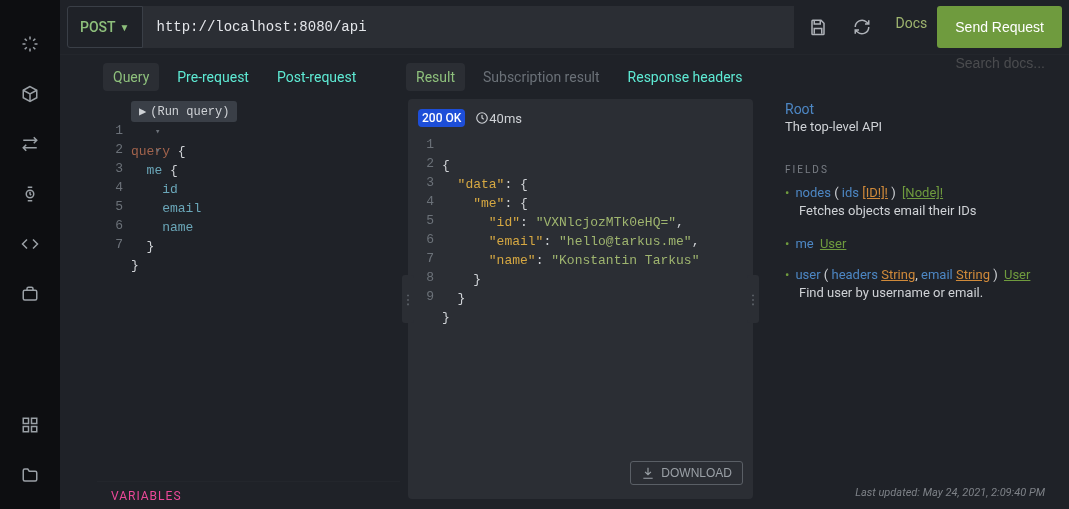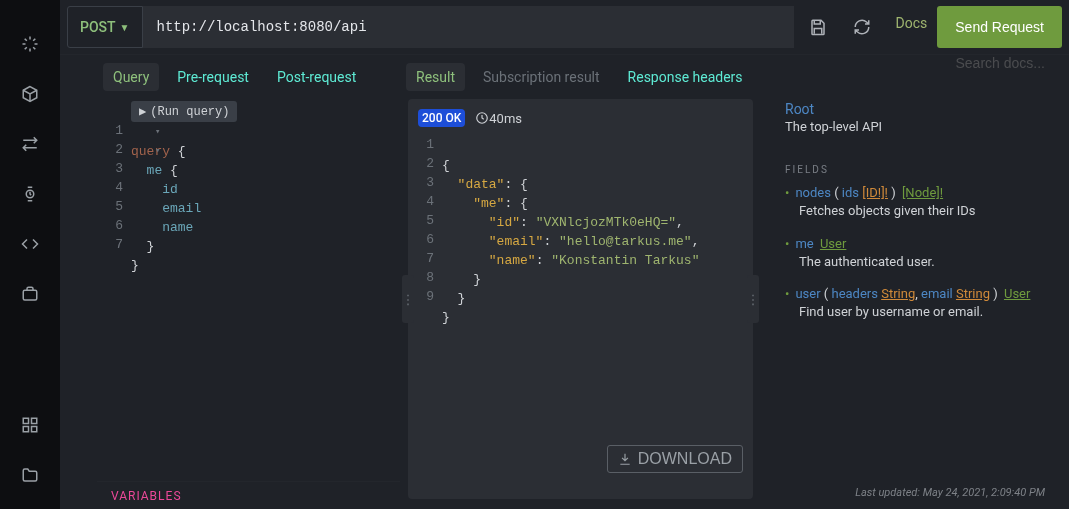--- a/index.html
+++ b/index.html
@@ -131,23 +131,23 @@
   .result-editor { position:relative; flex:1; min-height:0; }
   .r-gutter {
     position:absolute; left:0; top:0; width: 30px; text-align:right;
     color: #6b7178; font-size: 13px;
   }
   .r-gutter div { height: 19px; padding-right:4px; }
   .r-code {
     position:absolute; left: 34px; right:0; top:0; font-size:13px; line-height:19px; white-space:pre;
   }
   .download-btn {
-    position:absolute; right:10px; bottom:26px;
+    position:absolute; right:10px; bottom:14px;
     border:1px solid #5a5f66; color:#9aa0a6; background:transparent;
-    padding: 4px 10px; border-radius:3px; font-size:16px;
+    padding: 4px 10px; border-radius:3px; font-size:12px;
     display:flex; align-items:center; gap:6px; cursor:pointer;
   }
 
   .drag-handle {
     position:absolute; top: 50%; transform: translateY(-50%);
     width: 12px; height: 48px; background:#2b2e34; border-radius: 3px;
     display:flex; align-items:center; justify-content:center;
     color:#6b7178; cursor: col-resize;
   }
   .dh-left { left: -6px; }
@@ -335,21 +335,21 @@
       </div>
 
       <div class="right-col">
         <input id="docs-search" placeholder="Search docs..." style="">
         <div>
           <span class="root-link">Root</span>
           <div class="root-desc">The top-level API</div>
         </div>
         <div class="section-label">FIELDS</div>
         <div id="fields-host">
-            <div class="fld"><span class="bullet">•</span><span class="fname">nodes</span> ( <span class="argname">ids</span> <span class="typ">[ID!]!</span> )  <span class="typB">[Node]!</span><div class="fdesc">Fetches objects given their IDs</div></div>
-            <div class="fld"><span class="bullet">•</span><span class="fname">me</span>   <span class="typB">User</span><div class="fdesc">The authenticated user.</div></div>
+            <div class="fld"><span class="bullet">•</span><span class="fname">nodes</span> ( <span class="argname">ids</span> <span class="typ">[ID!]!</span> )  <span class="typB">[Node]!</span><div class="fdesc">Fetches objects email their IDs</div></div>
+            <div class="fld"><span class="bullet">•</span><span class="fname">me</span>   <span class="typB">User</span></div>
             <div class="fld"><span class="bullet">•</span><span class="fname">user</span> ( <span class="argname">headers</span> <span class="typ">String</span>, <span class="argname">email</span> <span class="typ">String</span> )  <span class="typB">User</span><div class="fdesc">Find user by username or email.</div></div>
           </div>
         <div class="updated">Last updated: May 24, 2021, 2:09:40 PM</div>
       </div>
     </div>
   </div>
 </div>
 
 </body></html>

